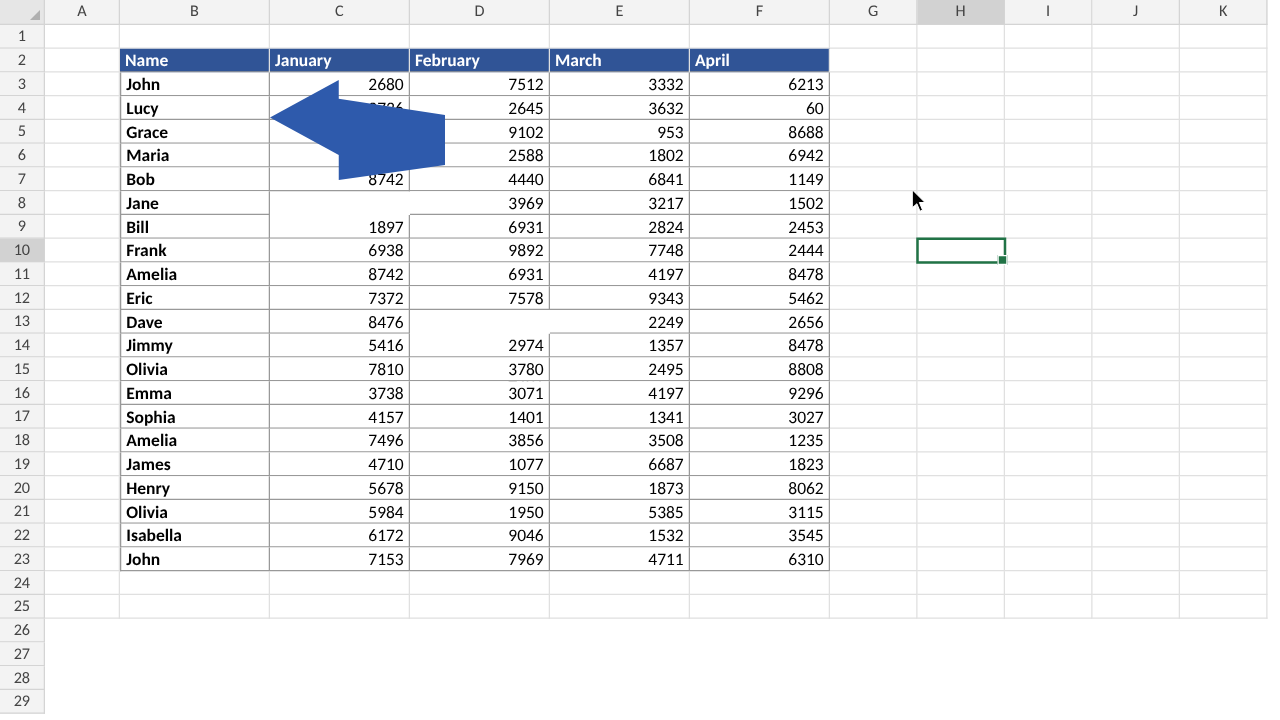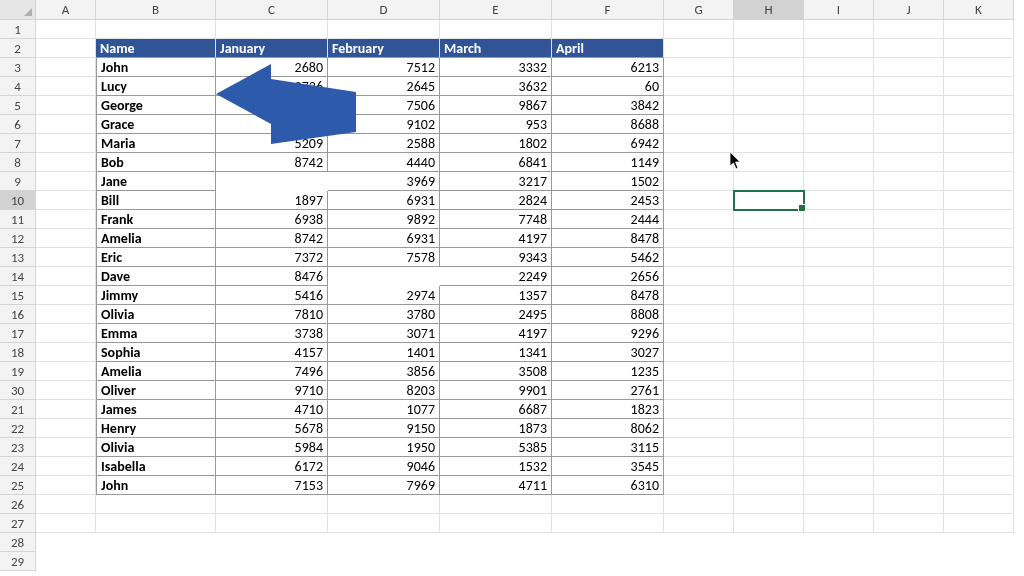--- a/index.html
+++ b/index.html
@@ -195,21 +195,21 @@
       <div class="row-header selected">10</div>
       <div class="row-header">11</div>
       <div class="row-header">12</div>
       <div class="row-header">13</div>
       <div class="row-header">14</div>
       <div class="row-header">15</div>
       <div class="row-header">16</div>
       <div class="row-header">17</div>
       <div class="row-header">18</div>
       <div class="row-header">19</div>
-      <div class="row-header">30</div>
+      <div class="row-header">20</div>
       <div class="row-header">21</div>
       <div class="row-header">22</div>
       <div class="row-header">23</div>
       <div class="row-header">24</div>
       <div class="row-header">25</div>
       <div class="row-header">26</div>
       <div class="row-header">27</div>
       <div class="row-header">28</div>
       <div class="row-header">29</div>
     </div>
@@ -262,33 +262,20 @@
         <div class="cell data-cell-num" style="width: 112px;">3632</div>
         <div class="cell data-cell-num" style="width: 112px;">60</div>
         <div class="cell" style="width: 70px;"></div>
         <div class="cell" style="width: 70px;"></div>
         <div class="cell" style="width: 70px;"></div>
         <div class="cell" style="width: 70px;"></div>
         <div class="cell" style="width: 70px;"></div>
       </div>
       <div class="row data-row">
         <div class="cell" style="width: 60px;"></div>
-        <div class="cell data-cell-name" style="width: 120px;">George</div>
-        <div class="cell data-cell-num" style="width: 112px;"></div>
-        <div class="cell data-cell-num" style="width: 112px;">7506</div>
-        <div class="cell data-cell-num" style="width: 112px;">9867</div>
-        <div class="cell data-cell-num" style="width: 112px;">3842</div>
-        <div class="cell" style="width: 70px;"></div>
-        <div class="cell" style="width: 70px;"></div>
-        <div class="cell" style="width: 70px;"></div>
-        <div class="cell" style="width: 70px;"></div>
-        <div class="cell" style="width: 70px;"></div>
-      </div>
-      <div class="row data-row">
-        <div class="cell" style="width: 60px;"></div>
         <div class="cell data-cell-name" style="width: 120px;">Grace</div>
         <div class="cell data-cell-num" style="width: 112px;">8.</div>
         <div class="cell data-cell-num" style="width: 112px;">9102</div>
         <div class="cell data-cell-num" style="width: 112px;">953</div>
         <div class="cell data-cell-num" style="width: 112px;">8688</div>
         <div class="cell" style="width: 70px;"></div>
         <div class="cell" style="width: 70px;"></div>
         <div class="cell" style="width: 70px;"></div>
         <div class="cell" style="width: 70px;"></div>
         <div class="cell" style="width: 70px;"></div>
@@ -457,33 +444,20 @@
         <div class="cell data-cell-num" style="width: 112px;">3508</div>
         <div class="cell data-cell-num" style="width: 112px;">1235</div>
         <div class="cell" style="width: 70px;"></div>
         <div class="cell" style="width: 70px;"></div>
         <div class="cell" style="width: 70px;"></div>
         <div class="cell" style="width: 70px;"></div>
         <div class="cell" style="width: 70px;"></div>
       </div>
       <div class="row data-row">
         <div class="cell" style="width: 60px;"></div>
-        <div class="cell data-cell-name" style="width: 120px;">Oliver</div>
-        <div class="cell data-cell-num" style="width: 112px;">9710</div>
-        <div class="cell data-cell-num" style="width: 112px;">8203</div>
-        <div class="cell data-cell-num" style="width: 112px;">9901</div>
-        <div class="cell data-cell-num" style="width: 112px;">2761</div>
-        <div class="cell" style="width: 70px;"></div>
-        <div class="cell" style="width: 70px;"></div>
-        <div class="cell" style="width: 70px;"></div>
-        <div class="cell" style="width: 70px;"></div>
-        <div class="cell" style="width: 70px;"></div>
-      </div>
-      <div class="row data-row">
-        <div class="cell" style="width: 60px;"></div>
         <div class="cell data-cell-name" style="width: 120px;">James</div>
         <div class="cell data-cell-num" style="width: 112px;">4710</div>
         <div class="cell data-cell-num" style="width: 112px;">1077</div>
         <div class="cell data-cell-num" style="width: 112px;">6687</div>
         <div class="cell data-cell-num" style="width: 112px;">1823</div>
         <div class="cell" style="width: 70px;"></div>
         <div class="cell" style="width: 70px;"></div>
         <div class="cell" style="width: 70px;"></div>
         <div class="cell" style="width: 70px;"></div>
         <div class="cell" style="width: 70px;"></div>

